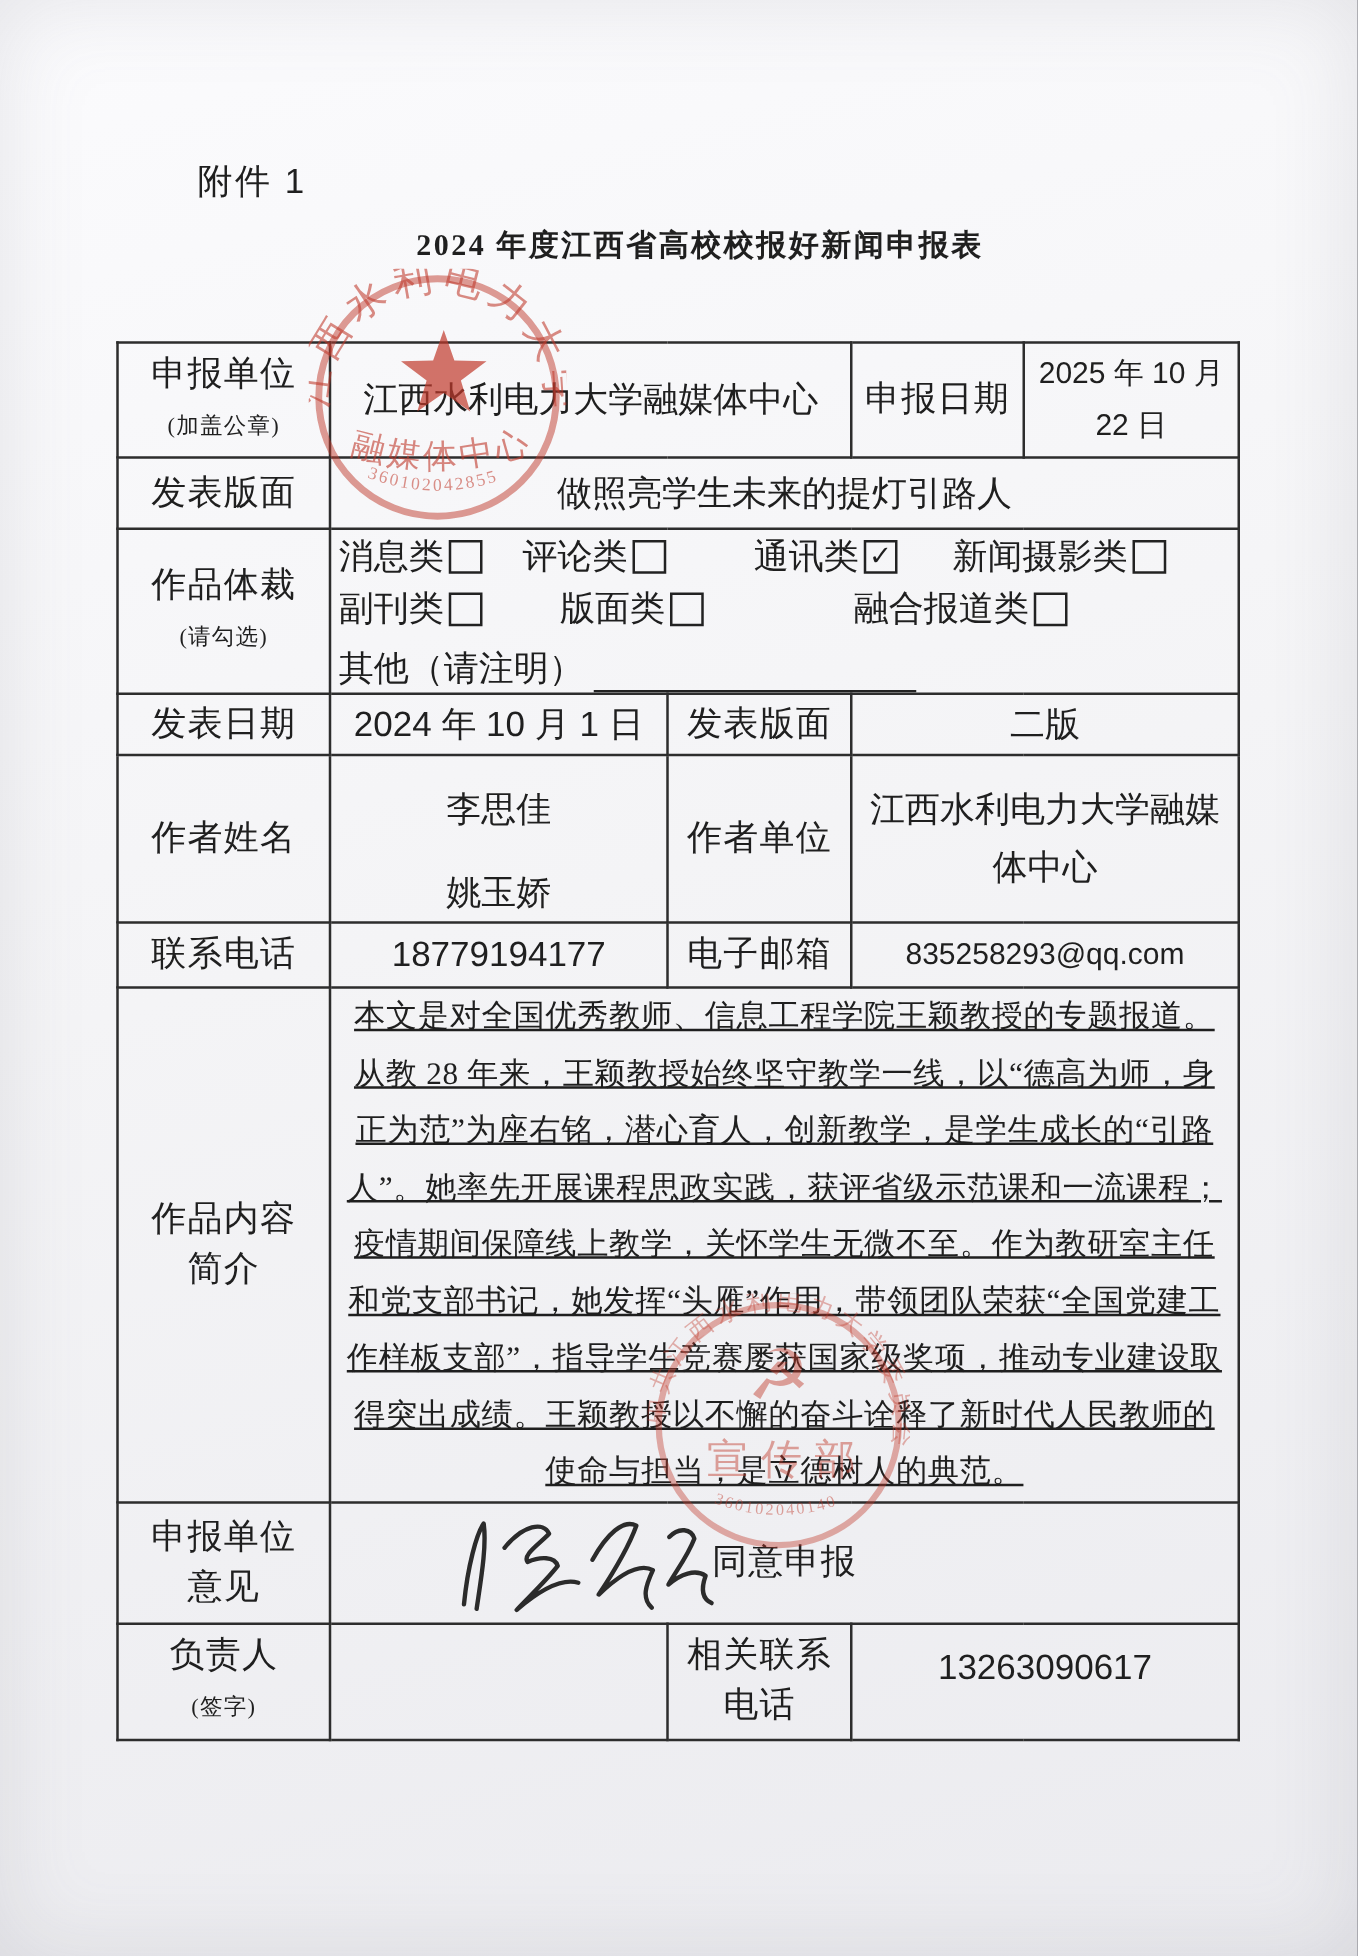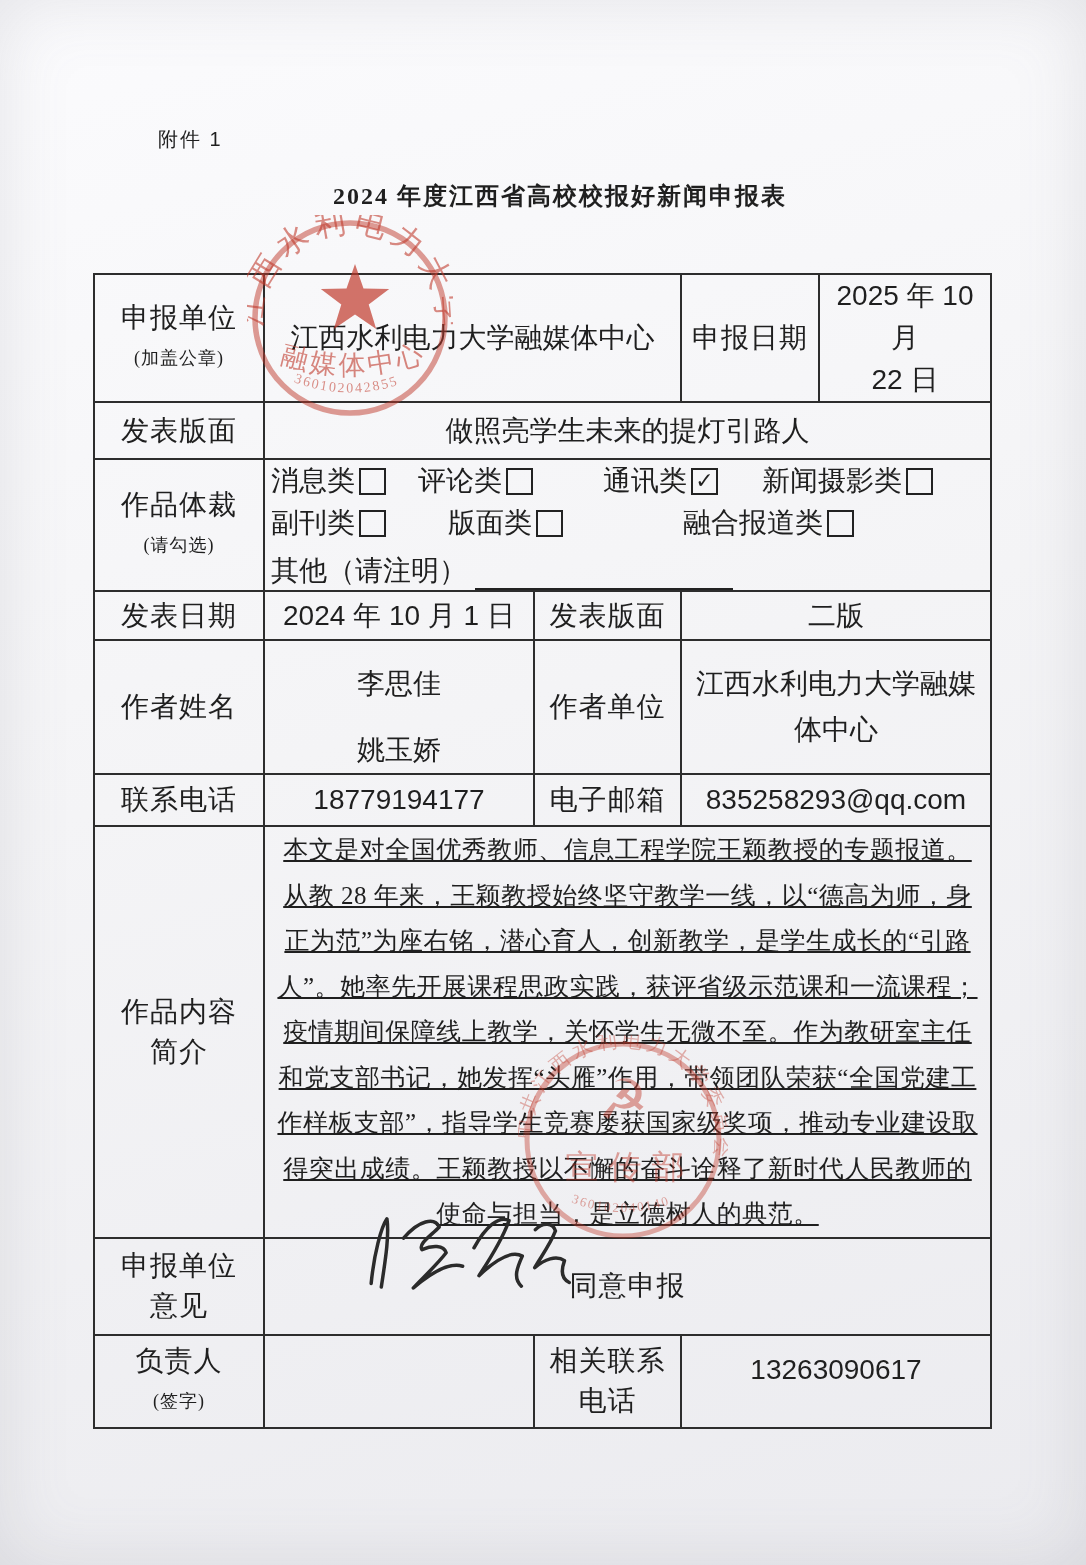--- a/index.html
+++ b/index.html
@@ -6,21 +6,21 @@
   .paper {
     position:relative; width:1086px; height:1565px; margin:0 auto;
     background: linear-gradient(165deg,#fbfbfd 0%,#f4f4f6 45%,#ebebef 100%);
     box-shadow: inset 0 0 70px rgba(110,110,125,.16);
     font-family:"Liberation Serif","DejaVu Serif",serif;
     color:#1f1f1f; overflow:hidden;
   }
   .attachment {
     position:absolute; left:158px; top:126px;
     font-family:"Liberation Sans","DejaVu Sans",sans-serif;
-    font-size:20px; letter-spacing:2px;
+    font-size:28px; letter-spacing:2px;
   }
   .title {
     position:absolute; top:180px; left:17px; width:100%; text-align:center;
     font-family:"Liberation Sans","DejaVu Sans",sans-serif;
     font-weight:700; font-size:24px; letter-spacing:2px; white-space:nowrap;
   }
   .title .year { font-family:"Liberation Serif","DejaVu Serif",serif; margin-right:8px; }
   table.form {
     position:absolute; left:93px; top:273px; width:897px;
     border-collapse:collapse; table-layout:fixed;
@@ -29,21 +29,21 @@
     border:2px solid #2d2d2d; padding:0 6px;
     vertical-align:middle; text-align:center; overflow:hidden;
   }
   .lbl { font-size:28px; line-height:40px; letter-spacing:1px; }
   .lbl .sub { font-size:18px; }
   .lbl span { display:block; }
   .val {
     font-family:"Liberation Sans","DejaVu Sans",sans-serif;
     font-size:28px; line-height:40px;
   }
-  .val-sm { font-size:28px; }
+  .val-sm { font-size:24px; }
   .two-line span { display:block; line-height:42px; }
   .genre-cell { text-align:left; padding:8px 4px 4px 14px; }
   .genre-line {
     display:flex; align-items:center; height:42px;
     font-family:"Liberation Sans","DejaVu Sans",sans-serif; font-size:28px;
   }
   .gopt { display:inline-flex; align-items:center; white-space:nowrap; }
   .cbox {
     width:23px; height:23px; border:2.5px solid #222; margin-left:4px;
     display:inline-flex; align-items:center; justify-content:center;

